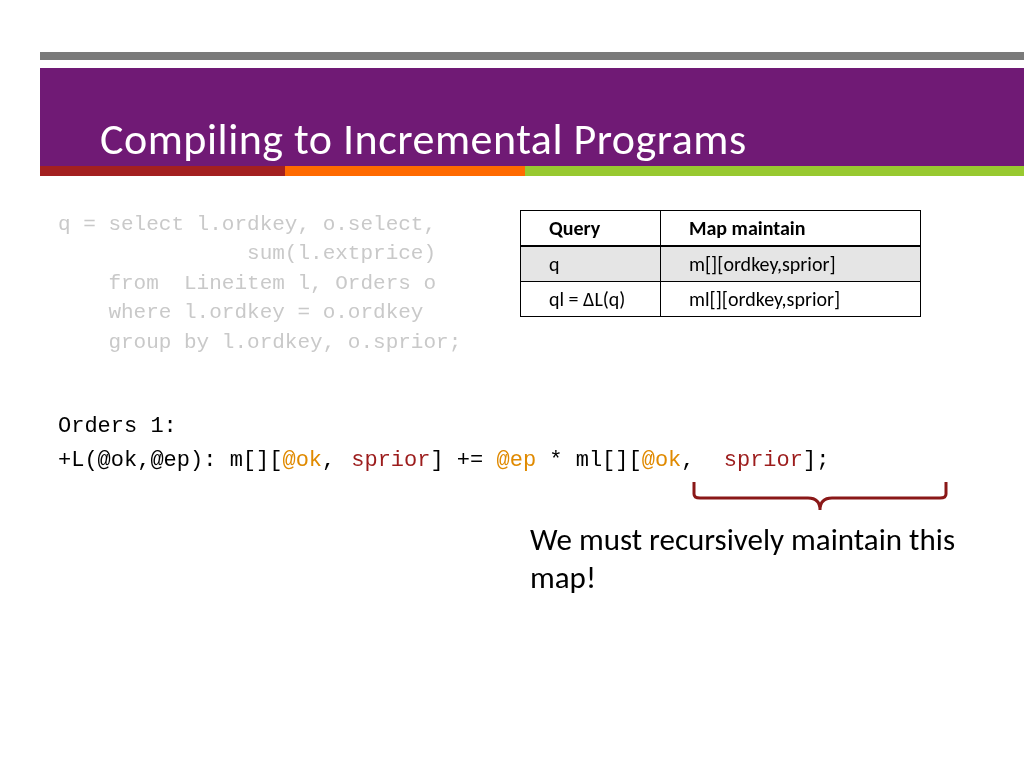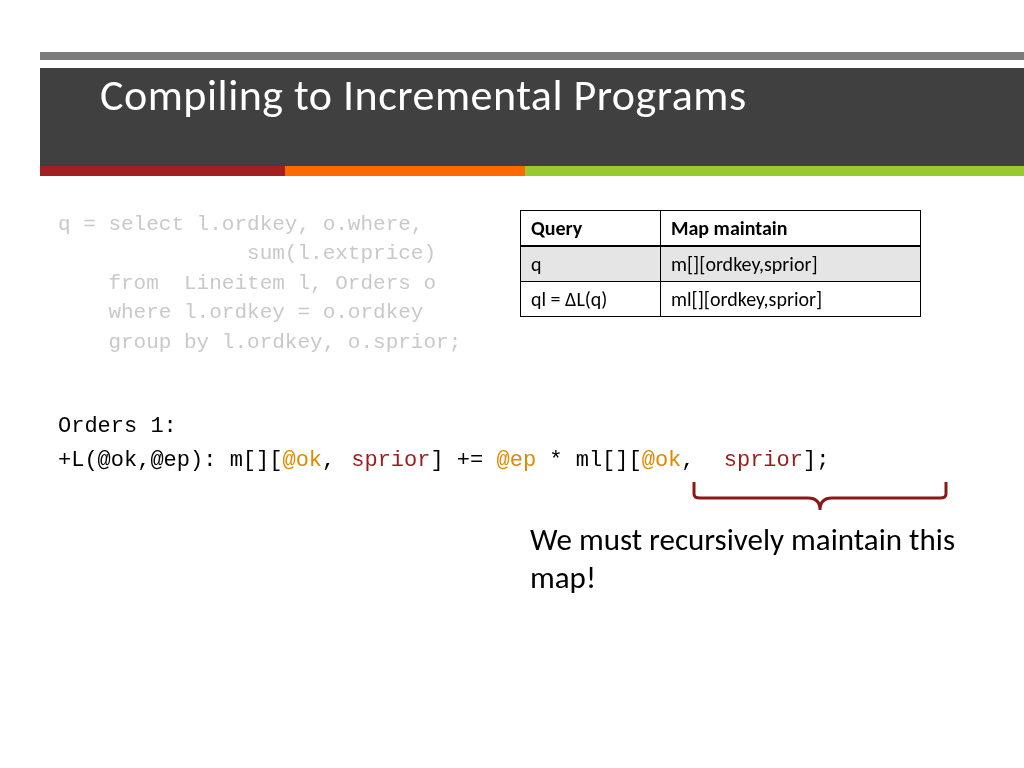--- a/index.html
+++ b/index.html
@@ -1,33 +1,33 @@
 <!DOCTYPE html>
 <html><head>
 <meta charset="utf-8">
 <style>
   * { box-sizing: border-box; margin: 0; padding: 0; }
   html, body { width: 1024px; height: 768px; background: #fff; font-family: "Segoe UI", "Calibri", Arial, sans-serif; overflow: hidden; }
   .slide { width: 1024px; height: 768px; position: relative; background: #fff; }
 
   
   .hdr-thin { position: absolute; left: 40px; right: 0; top: 52px; height: 8px; background: #7a7a7a; }
-  .hdr-band { position: absolute; left: 40px; right: 0; top: 68px; height: 98px; background: #404040; display: flex; align-items: flex-start; padding-left: 60px; }
+  .hdr-band { position: absolute; left: 40px; right: 0; top: 68px; height: 98px; background: #701a75; display: flex; align-items: flex-end; padding-left: 60px; }
   .hdr-title { color: #fff; font-size: 44px; font-weight: 400; letter-spacing: 0.5px; }
   .hdr-stripe { position: absolute; left: 40px; right: 0; top: 166px; height: 10px; display: flex; }
   .stripe-red    { flex: 0 0 245px; background: #a32020; }
   .stripe-orange { flex: 0 0 240px; background: #ff6a00; }
   .stripe-green  { flex: 1 1 auto;  background: #98c930; }
 
   
   .sql { position: absolute; left: 58px; top: 210px; font-family: "Courier New", monospace; font-size: 21px; line-height: 1.4; color: #c9c9c9; white-space: pre; }
 
   
   .maptbl { position: absolute; left: 520px; top: 210px; border-collapse: collapse; font-size: 20px; }
-  .maptbl th, .maptbl td { border: 1px solid #000; padding: 5px 10px; text-align: left; font-weight: 400; margin-left: 44px; }
+  .maptbl th, .maptbl td { border: 1px solid #000; padding: 5px 28px; text-align: left; font-weight: 400; margin-left: 44px; }
   .maptbl th { font-weight: 700; border-bottom: 2px solid #000; }
   .maptbl .col0 { width: 140px; }
   .maptbl .col1 { width: 260px; }
   .maptbl .shaded { background: #e5e5e5; }
 
   
   .code { position: absolute; left: 58px; top: 410px; font-family: "Courier New", monospace; font-size: 22px; line-height: 1.55; color: #000; white-space: pre; }
   .tok-orange { color: #e08a00; }
   .tok-red    { color: #9c1c1c; margin-left: 16px; }
 
@@ -44,21 +44,21 @@
   <div class="hdr-thin"></div>
   <div class="hdr-band">
     <div class="hdr-title">Compiling to Incremental Programs</div>
   </div>
   <div class="hdr-stripe">
     <div class="stripe-red"></div>
     <div class="stripe-orange"></div>
     <div class="stripe-green"></div>
   </div>
 
-  <div class="sql"><span>q = select l.ordkey, o.where,</span>
+  <div class="sql"><span>q = select l.ordkey, o.select,</span>
 <span>               sum(l.extprice)</span>
 <span>    from  Lineitem l, Orders o</span>
 <span>    where l.ordkey = o.ordkey</span>
 <span>    group by l.ordkey, o.sprior;</span></div>
 
   <table class="maptbl">
     <tbody>
         <tr>
       <th class="col0">Query</th>
       <th class="col1">Map maintain</th>

